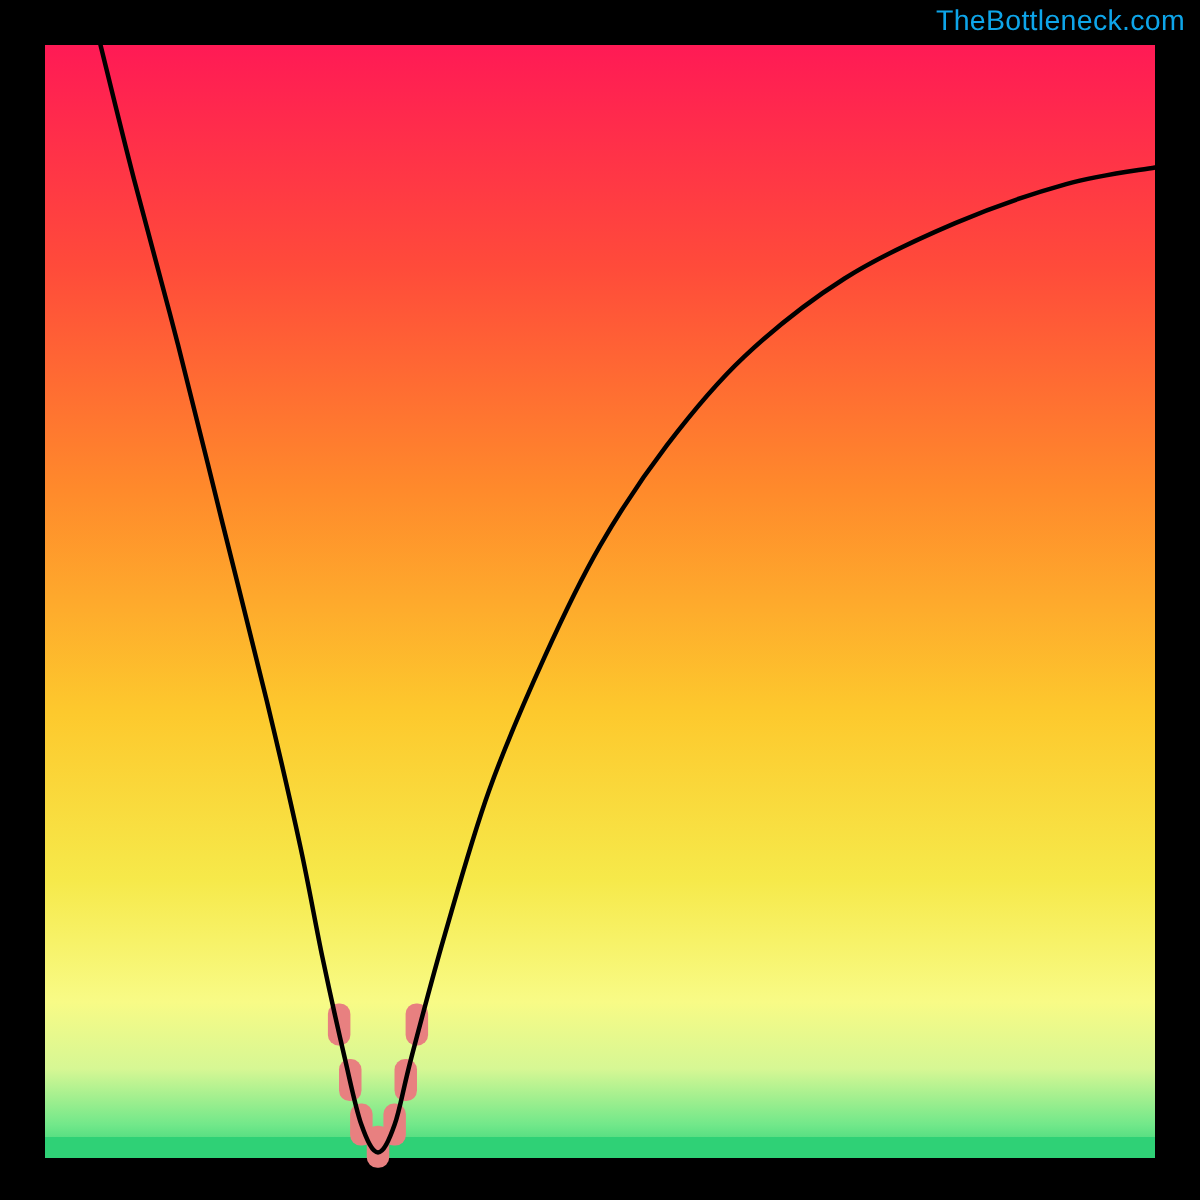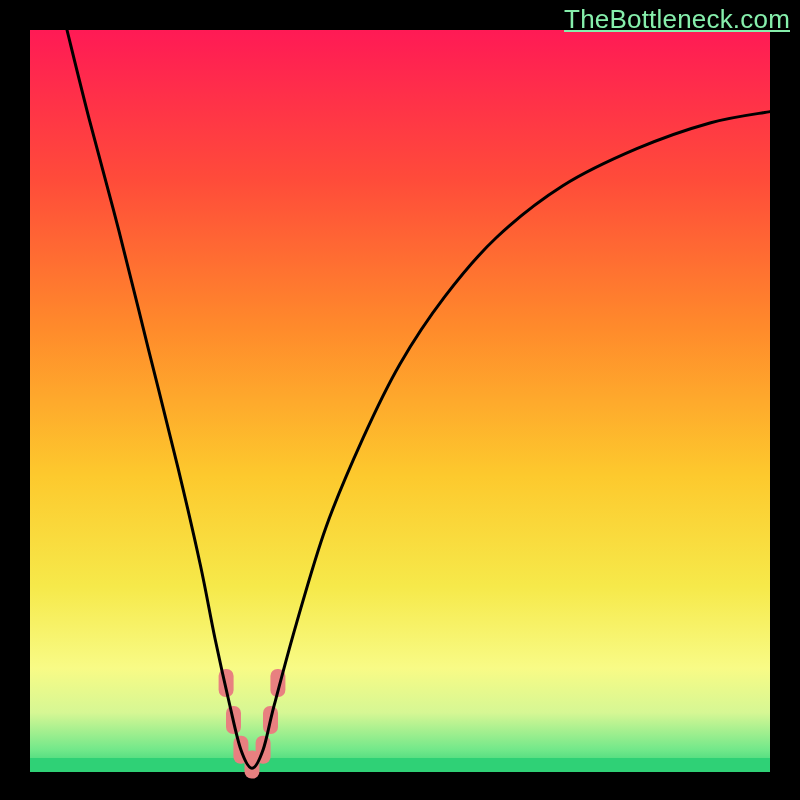--- a/index.html
+++ b/index.html
@@ -13,25 +13,24 @@
   }
   .stage {
     position: relative;
     width: 800px;
     height: 800px;
   }
   .watermark {
     position: absolute;
     top: 4px;
     right: 10px;
-    color: #86efac;
-    font-size: 26px;
+    color: #0ea5e9;
+    font-size: 19px;
     letter-spacing: 0.2px;
     z-index: 10;
-    text-decoration: underline;
   }
   svg.plot {
     position: absolute;
     left: 0;
     top: 0;
     width: 800px;
     height: 800px;
   }
   .plot-bg {
     fill: url(#grad);

